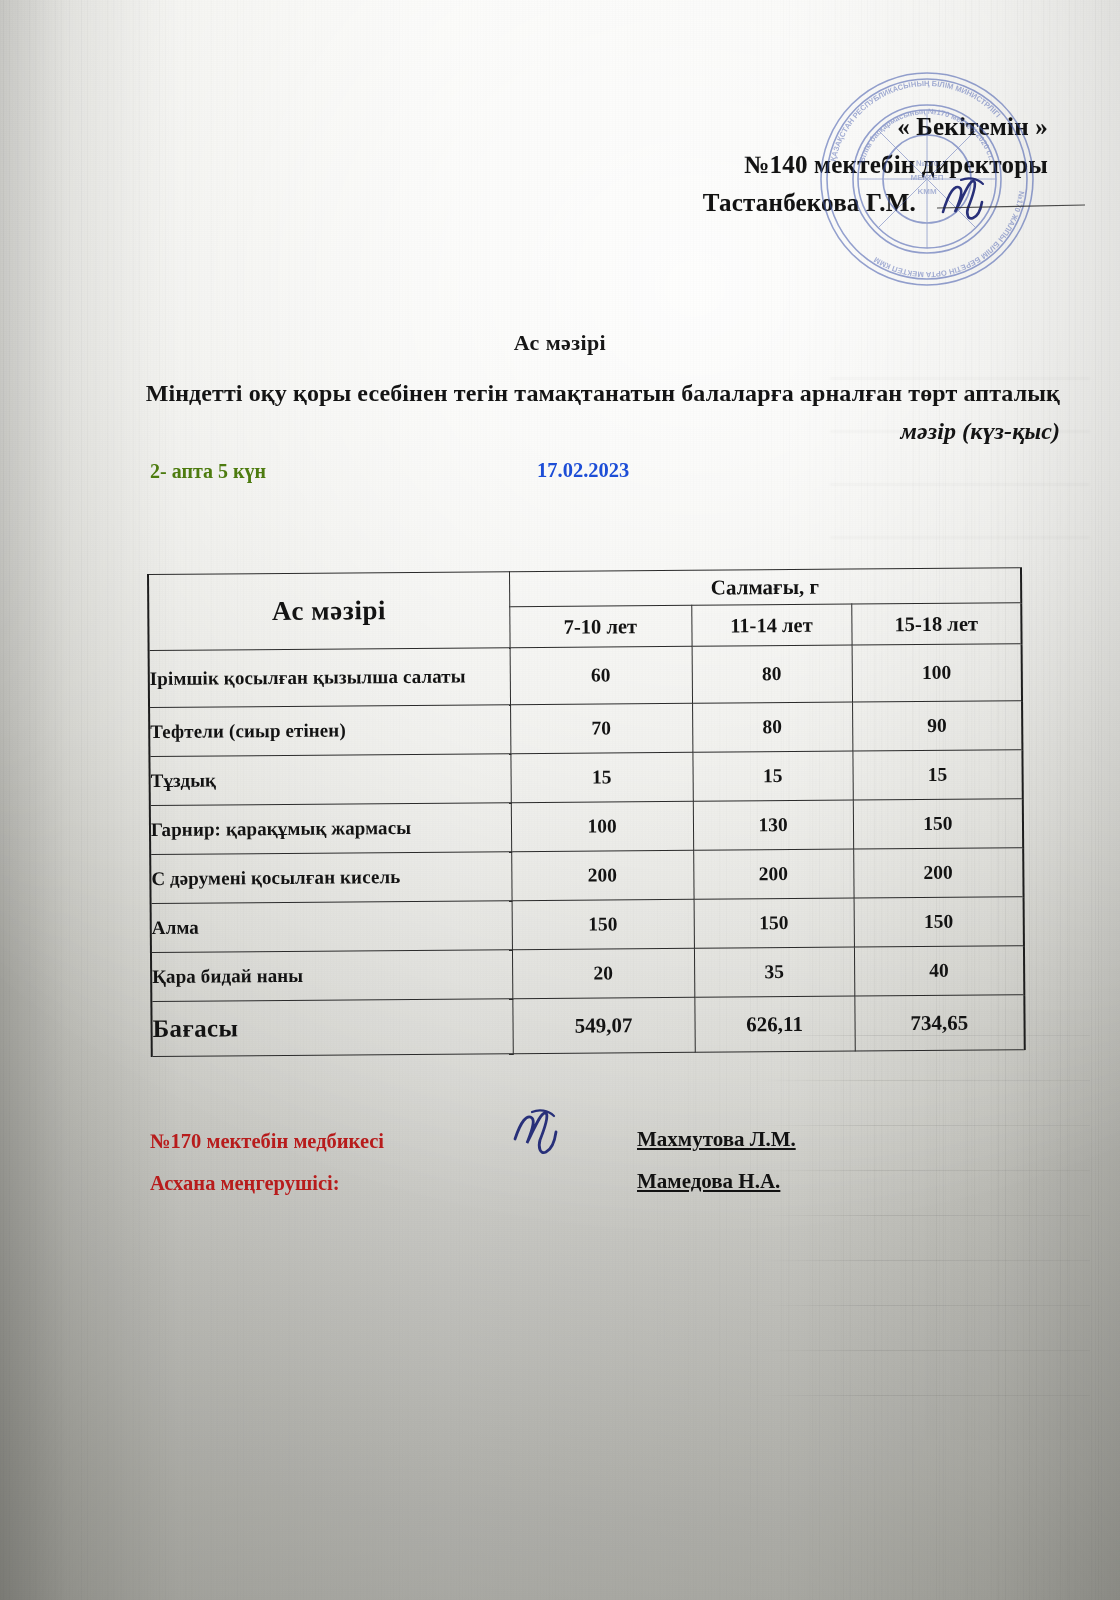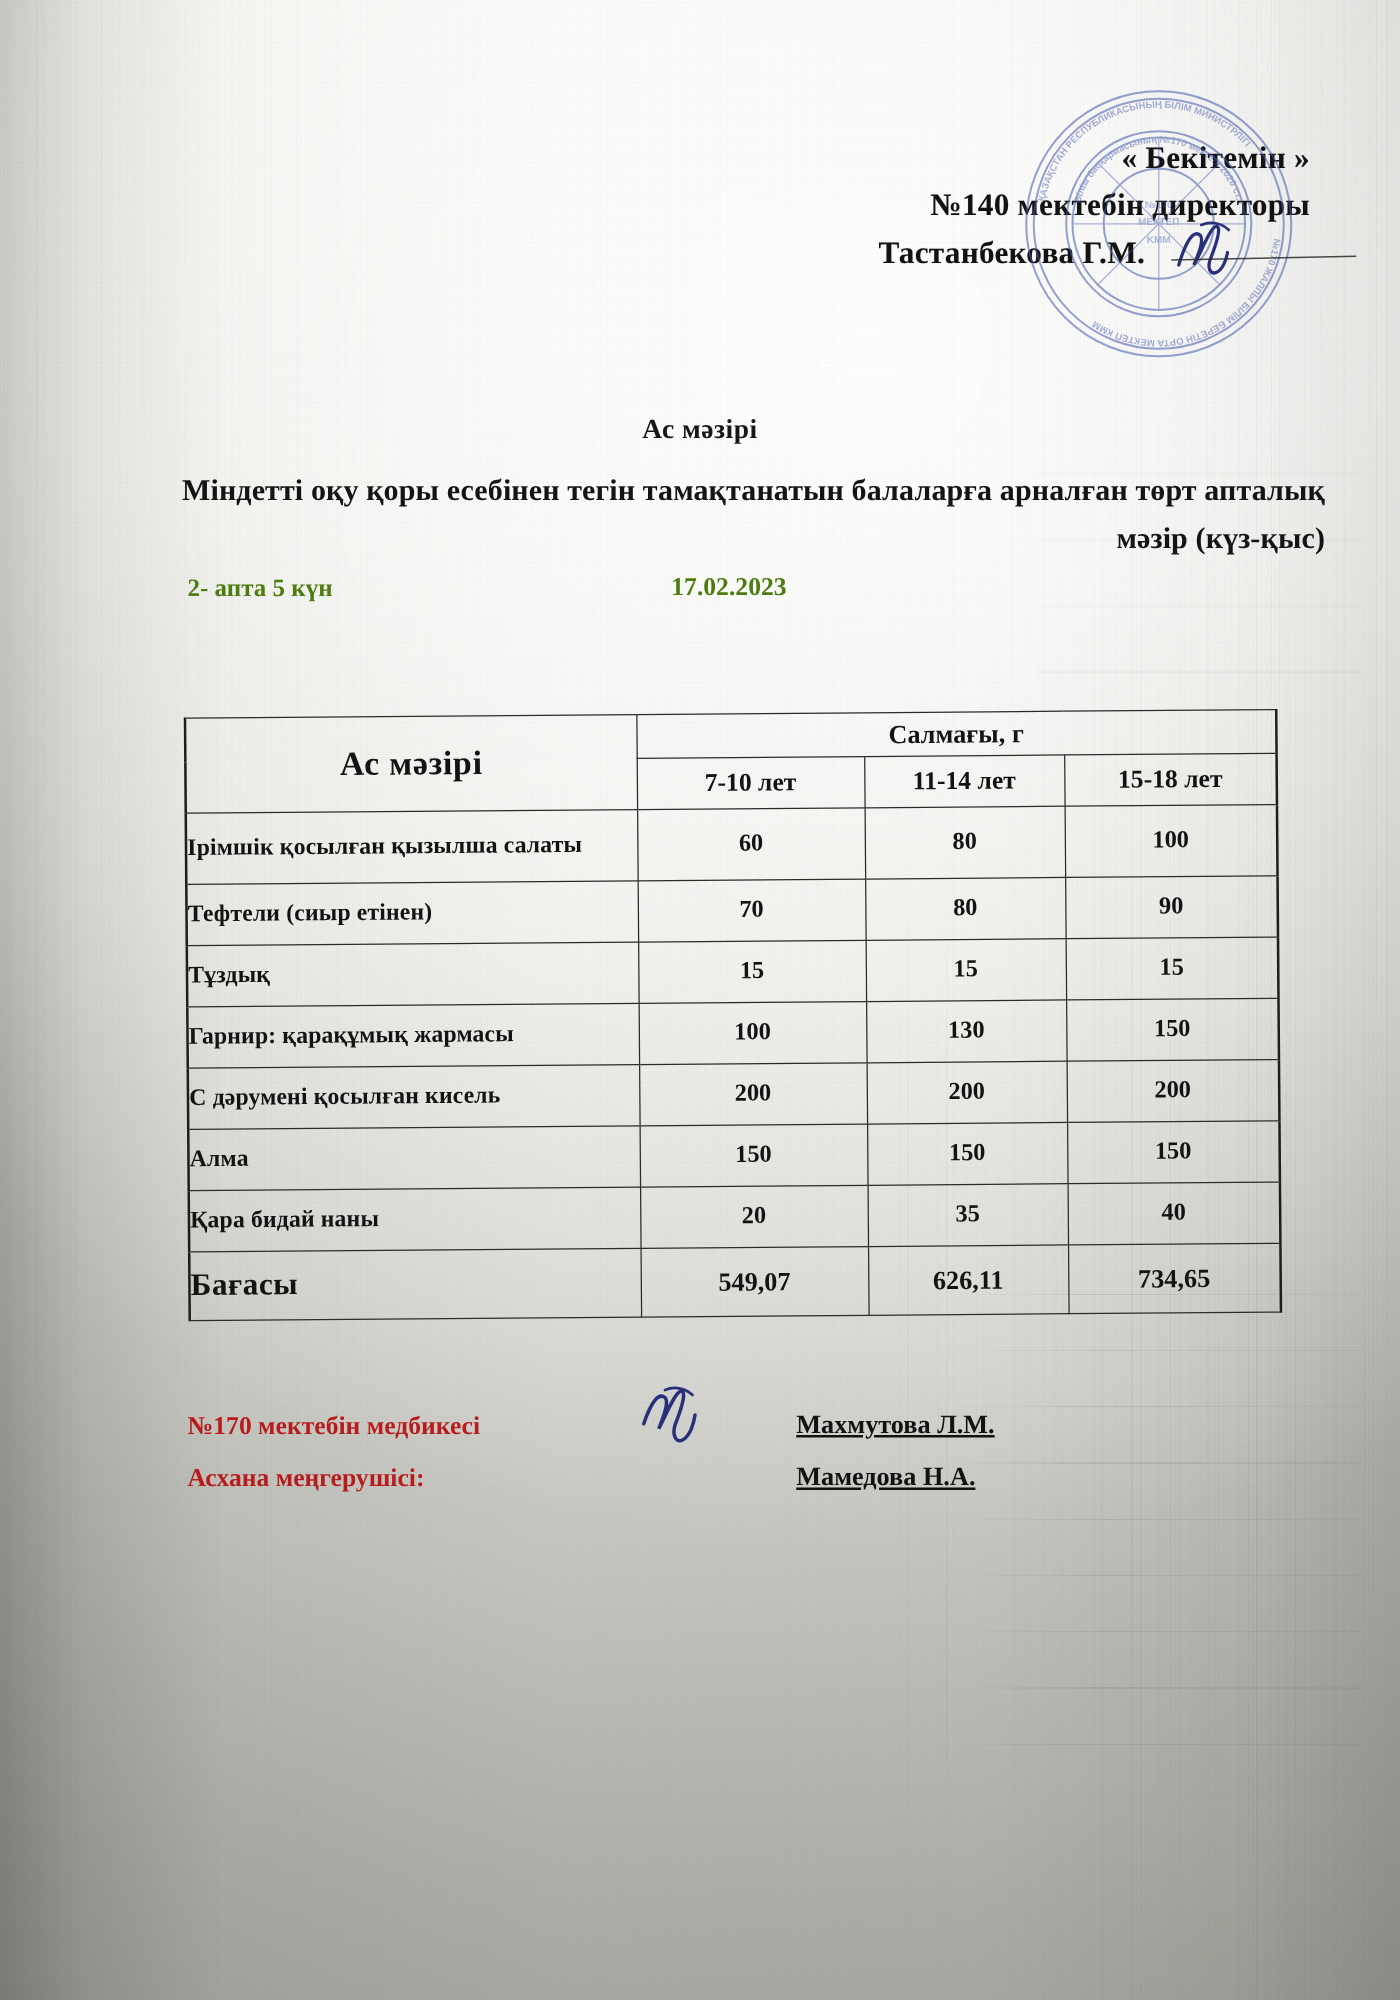--- a/index.html
+++ b/index.html
@@ -101,29 +101,29 @@
   .doc-title{
     position:absolute; left:0; top:330px; width:1120px;
     text-align:center; font-weight:bold; font-size:22px; color:#171717;
     letter-spacing:.4px;
   }
   .subtitle{
     position:absolute; left:130px; top:374px; width:930px;
     text-align:right; font-weight:bold; font-size:24px; color:#141414;
     line-height:1.60; letter-spacing:.1px;
   }
-  .subtitle .l2{ display:block; }
+  .subtitle .l2{ display:block;font-style:italic; }
 
   .week-line{
     position:absolute; left:150px; top:460px;
     font-weight:bold; font-size:20px; color:#4d7c0f;
   }
   .doc-date{
     position:absolute; left:537px; top:459px;
-    font-weight:bold; font-size:20.5px; color:#4d7c0f;
+    font-weight:bold; font-size:20.5px; color:#1d4ed8;
   }
 
   
   #menu-table{
     position:absolute; left:147px; top:574px; width:873px;
     border-collapse:collapse;
     table-layout:fixed;
     transform:rotate(-0.45deg);
     transform-origin:left top;
   }

